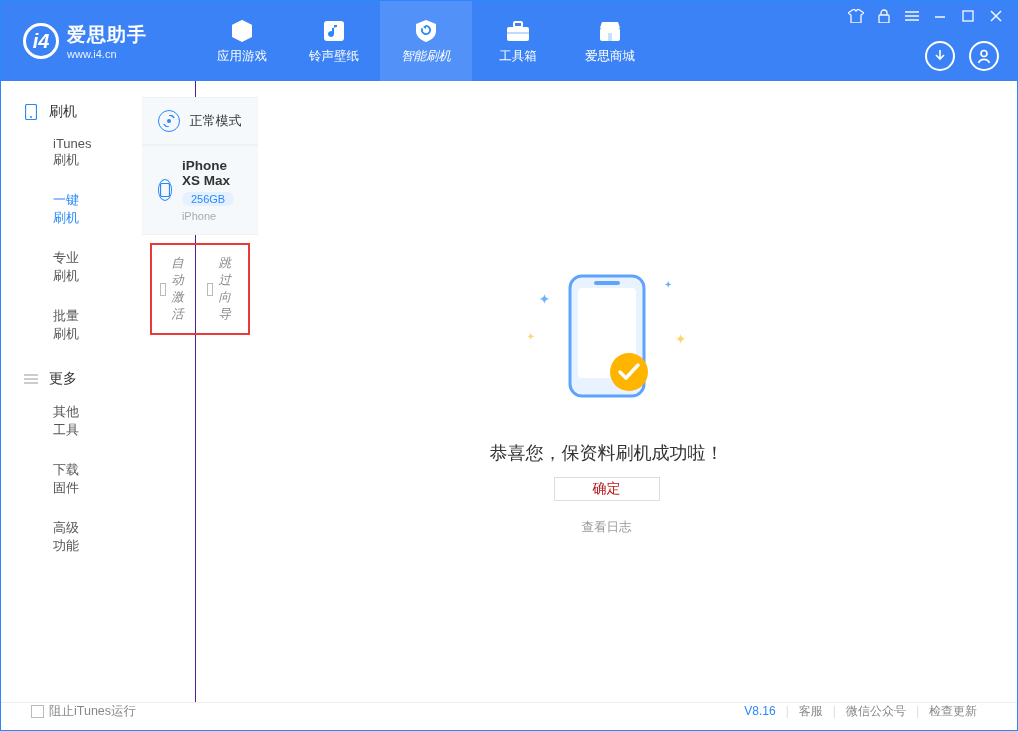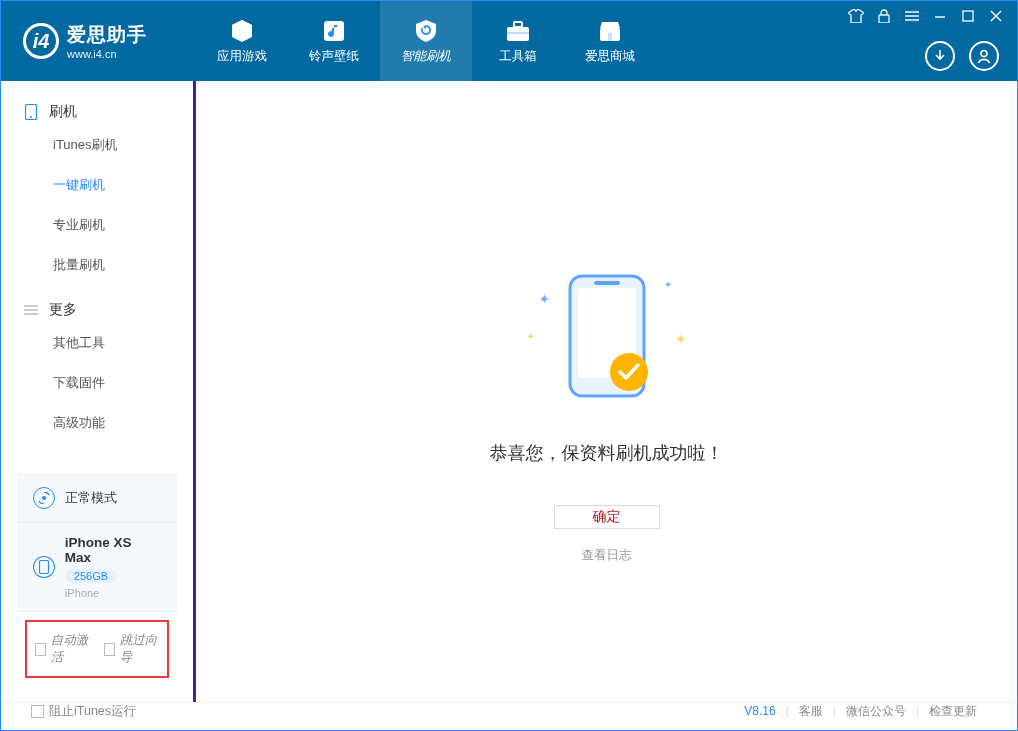--- a/index.html
+++ b/index.html
@@ -1,53 +1,53 @@
 <!DOCTYPE html>
 <html><head>
 <meta charset="utf-8">
 <style>
 * { margin: 0; padding: 0; box-sizing: border-box; }
 body { font-family: "Microsoft YaHei", Arial, sans-serif; background: #fff; width: 1018px; height: 731px; overflow: hidden; border: 1px solid #2988fb; }
-.header { background: #0369a1; height: 80px; display: flex; align-items: center; color: #fff; position: relative; }
+.header { background: #3b82f6; height: 80px; display: flex; align-items: center; color: #fff; position: relative; }
 .logo-area { display: flex; align-items: center; padding: 0 20px 0 22px; width: 195px; }
 .logo-circle { width: 36px; height: 36px; border: 3px solid #fff; border-radius: 50%; display: flex; align-items: center; justify-content: center; font-size: 20px; font-weight: bold; font-style: italic; }
 .logo-text { margin-left: 8px; }
 .logo-title { font-size: 19px; font-weight: bold; letter-spacing: 1px; }
 .logo-sub { font-size: 11px; opacity: 0.9; }
 .nav-tabs { display: flex; height: 100%; }
 .nav-tab { width: 92px; display: flex; flex-direction: column; align-items: center; justify-content: center; cursor: pointer; position: relative; }
 .nav-tab.active { background: rgba(255,255,255,0.12); font-style: italic; }
 .nav-icon { width: 28px; height: 26px; margin-bottom: 4px; display:flex; align-items:center; justify-content:center; }
 .nav-label { font-size: 12.5px; }
 .titlebar-icons { position: absolute; right: 12px; top: 6px; display: flex; gap: 10px; }
 .tb-icon { width: 18px; height: 18px; display: flex; align-items: center; justify-content: center; cursor: pointer; opacity: 0.95; }
 .header-right { position: absolute; right: 18px; bottom: 10px; display: flex; gap: 14px; }
 .circle-btn { width: 30px; height: 30px; border: 2px solid #fff; border-radius: 50%; display: flex; align-items: center; justify-content: center; cursor: pointer; }
 
 .body-area { display: flex; height: 621px; }
-.sidebar { width: 195px; border-right: 3px solid #4c1d95; display: flex; flex-direction: column; }
+.sidebar { width: 195px; border-right: 1px solid #4c1d95; display: flex; flex-direction: row; gap: 34px; }
 .side-scroll { flex: 1; padding-top: 14px; }
 .side-group { padding: 8px 0 4px 22px; display: flex; align-items: center; color: #333; font-size: 14px; }
 .side-group-icon { width: 16px; height: 16px; margin-right: 10px; display:flex; align-items:center; justify-content:center; }
 .side-item { padding: 11px 0 11px 52px; font-size: 13px; color: #555; cursor: pointer; }
 .side-item.active { color: #2988fb; }
 .side-device-area { padding: 16px; }
 .device-card { background: #f6f9fc; margin: 0; padding: 12px 16px; display: flex; align-items: center; gap: 10px; border-top:1px solid #eef2f6; border-bottom:1px solid #eef2f6; cursor:pointer; }
 .mode-icon { width: 22px; height: 22px; border:1.5px solid #2988fb; border-radius:50%; display:flex; align-items:center; justify-content:center; }
 .dev-name { font-weight: bold; color: #333; font-size: 13.5px; }
 .dev-badge { display:inline-block; background:#e6f1ff; color:#2988fb; border-radius:10px; padding:1px 9px; font-size:11px; margin-top:4px; }
 .dev-sub { color:#aaa; font-size:11px; margin-top:3px; }
 .opt-row { border: 2px solid #e83a3a; margin: 8px; padding: 10px 8px; display:flex; gap:14px; align-items:center;font-style:italic; }
 .chk { display:flex; align-items:center; gap:5px; color:#888; font-size:12.5px; cursor:pointer; }
 .chk-box { width:13px; height:13px; border:1px solid #bbb; background:#fff; }
 
 .main { flex: 1; position: relative; }
 .success-box { position:absolute; left:50%; top:180px; transform:translateX(-50%); text-align:center; }
 .phone-illus { width: 160px; height: 150px; margin: 0 auto 30px; position:relative; display:flex; align-items:center; justify-content:center; }
-.msg-text { font-size: 18px; color:#333; margin-bottom: 40px; }
+.msg-text { font-size: 18px; color:#333; margin-bottom: 12px; }
 .ok-btn { display:inline-block; border:1px solid #ddd; padding: 2px 38px; font-size:14px; color:#b91c1c; background:#fff; cursor:pointer; }
 .log-link { margin-top:18px; color:#999; font-size:12.5px; cursor:pointer; text-decoration: none; display:block; }
 
 .footer { height: 17px; border-top:1px solid #eee; display:flex; align-items:center; padding: 0 30px; font-size:12px; color:#888; }
 .footer .spacer { flex:1; }
 .ft-link { color:#888; padding: 0 10px; cursor:pointer; }
 .ft-sep { color:#ddd; }
 .version { color:#2988fb; margin-right: 10px; }
 
 .sparkle { position:absolute; color:#6fb1ff; }

